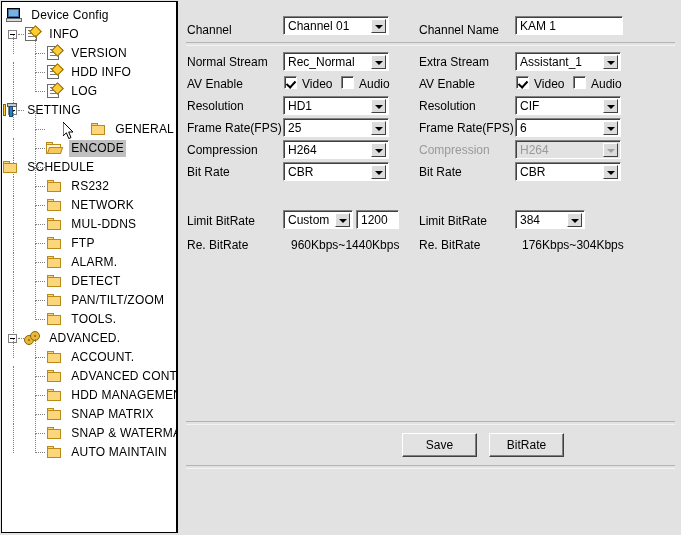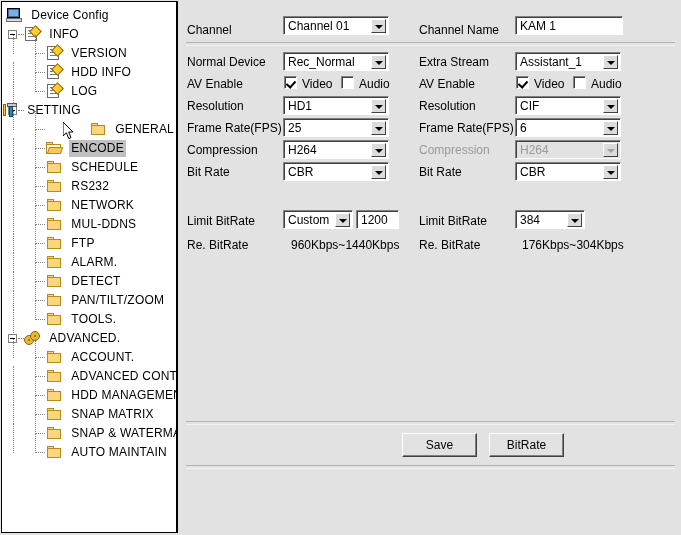--- a/index.html
+++ b/index.html
@@ -261,21 +261,21 @@
           <span class="ico ico-folder"><span class="ft"></span><span class="fb"></span></span>
           <span class="lbl">GENERAL</span>
         </div>
         <div class="node" style="padding-left:44px;">
           <span class="vline" style="left:11px;top:-1px;height:20px;"></span>
           <span class="hline" style="left:33px;top:9px;width:10px;"></span>
           <span class="vline" style="left:33px;top:-9px;height:19px;"></span>
           <span class="ico ico-folder-open"><span class="ft"></span><span class="fb"></span><span class="fs"></span></span>
           <span class="lbl sel">ENCODE</span>
         </div>
-        <div class="node" style="padding-left:44px;">
+        <div class="node" style="">
           <span class="vline" style="left:11px;top:-1px;height:20px;"></span>
           <span class="hline" style="left:33px;top:9px;width:10px;"></span>
           <span class="vline" style="left:33px;top:-9px;height:19px;"></span>
           <span class="ico ico-folder"><span class="ft"></span><span class="fb"></span></span>
           <span class="lbl">SCHEDULE</span>
         </div>
         <div class="node" style="padding-left:44px;">
           <span class="vline" style="left:11px;top:-1px;height:20px;"></span>
           <span class="hline" style="left:33px;top:9px;width:10px;"></span>
           <span class="vline" style="left:33px;top:-9px;height:19px;"></span>
@@ -400,21 +400,21 @@
       <span class="btn"></span>
     </div>
 
     <div class="lab" style="left:238px;top:23px;">Channel Name</div>
     <div class="txt" style="left:334px;top:16px;width:108px;">
       <span class="val">KAM 1</span>
     </div>
 
     <div class="sep" style="top:42px;"></div>
 
-    <div class="lab" style="left:6px;top:55px;">Normal Device</div>
+    <div class="lab" style="left:6px;top:55px;">Normal Stream</div>
     <div class="combo" style="left:102px;top:52px;width:106px;">
       <span class="val">Rec_Normal</span>
       <span class="btn"></span>
     </div>
 
     <div class="lab" style="left:6px;top:77px;">AV Enable</div>
     <div class="chk on" style="left:103px;top:76px;"></div>
     <div class="lab" style="left:121px;top:77px;">Video</div>
     <div class="chk" style="left:160px;top:76px;"></div>
     <div class="lab" style="left:178px;top:77px;">Audio</div>

